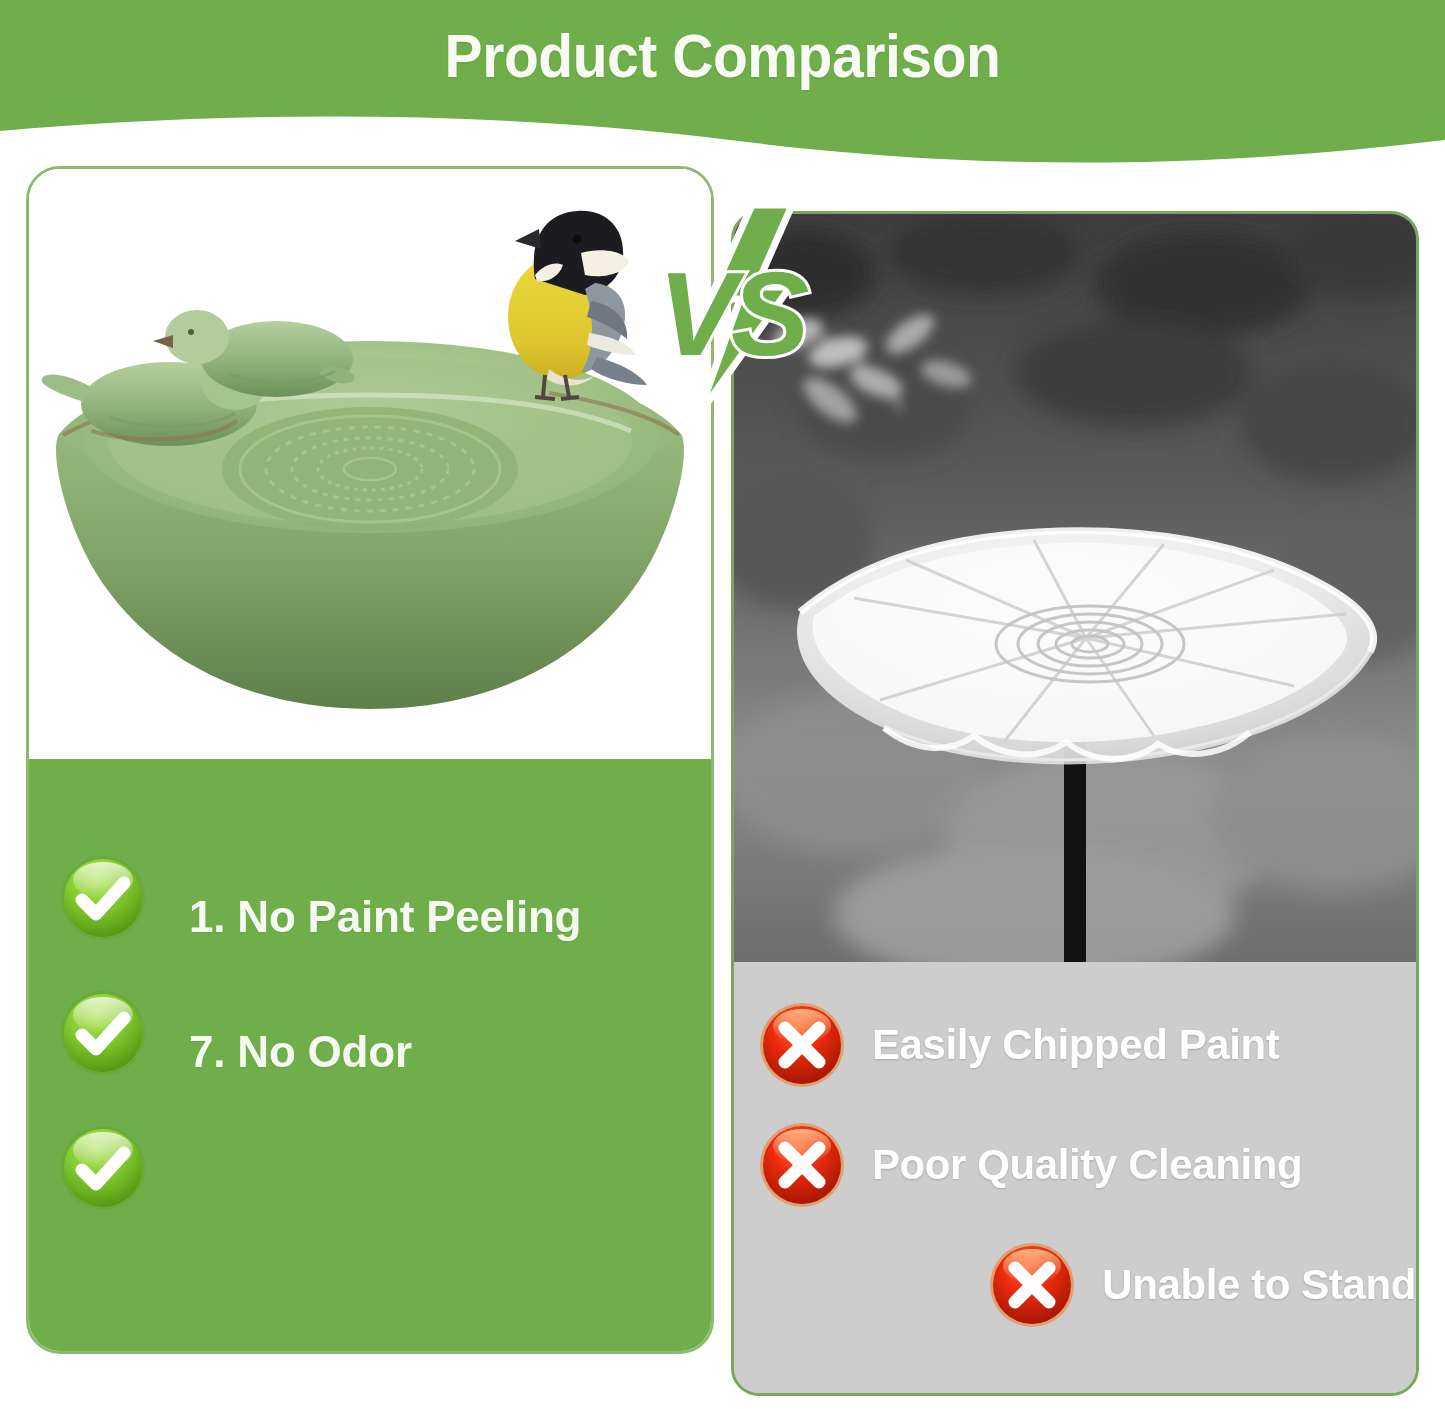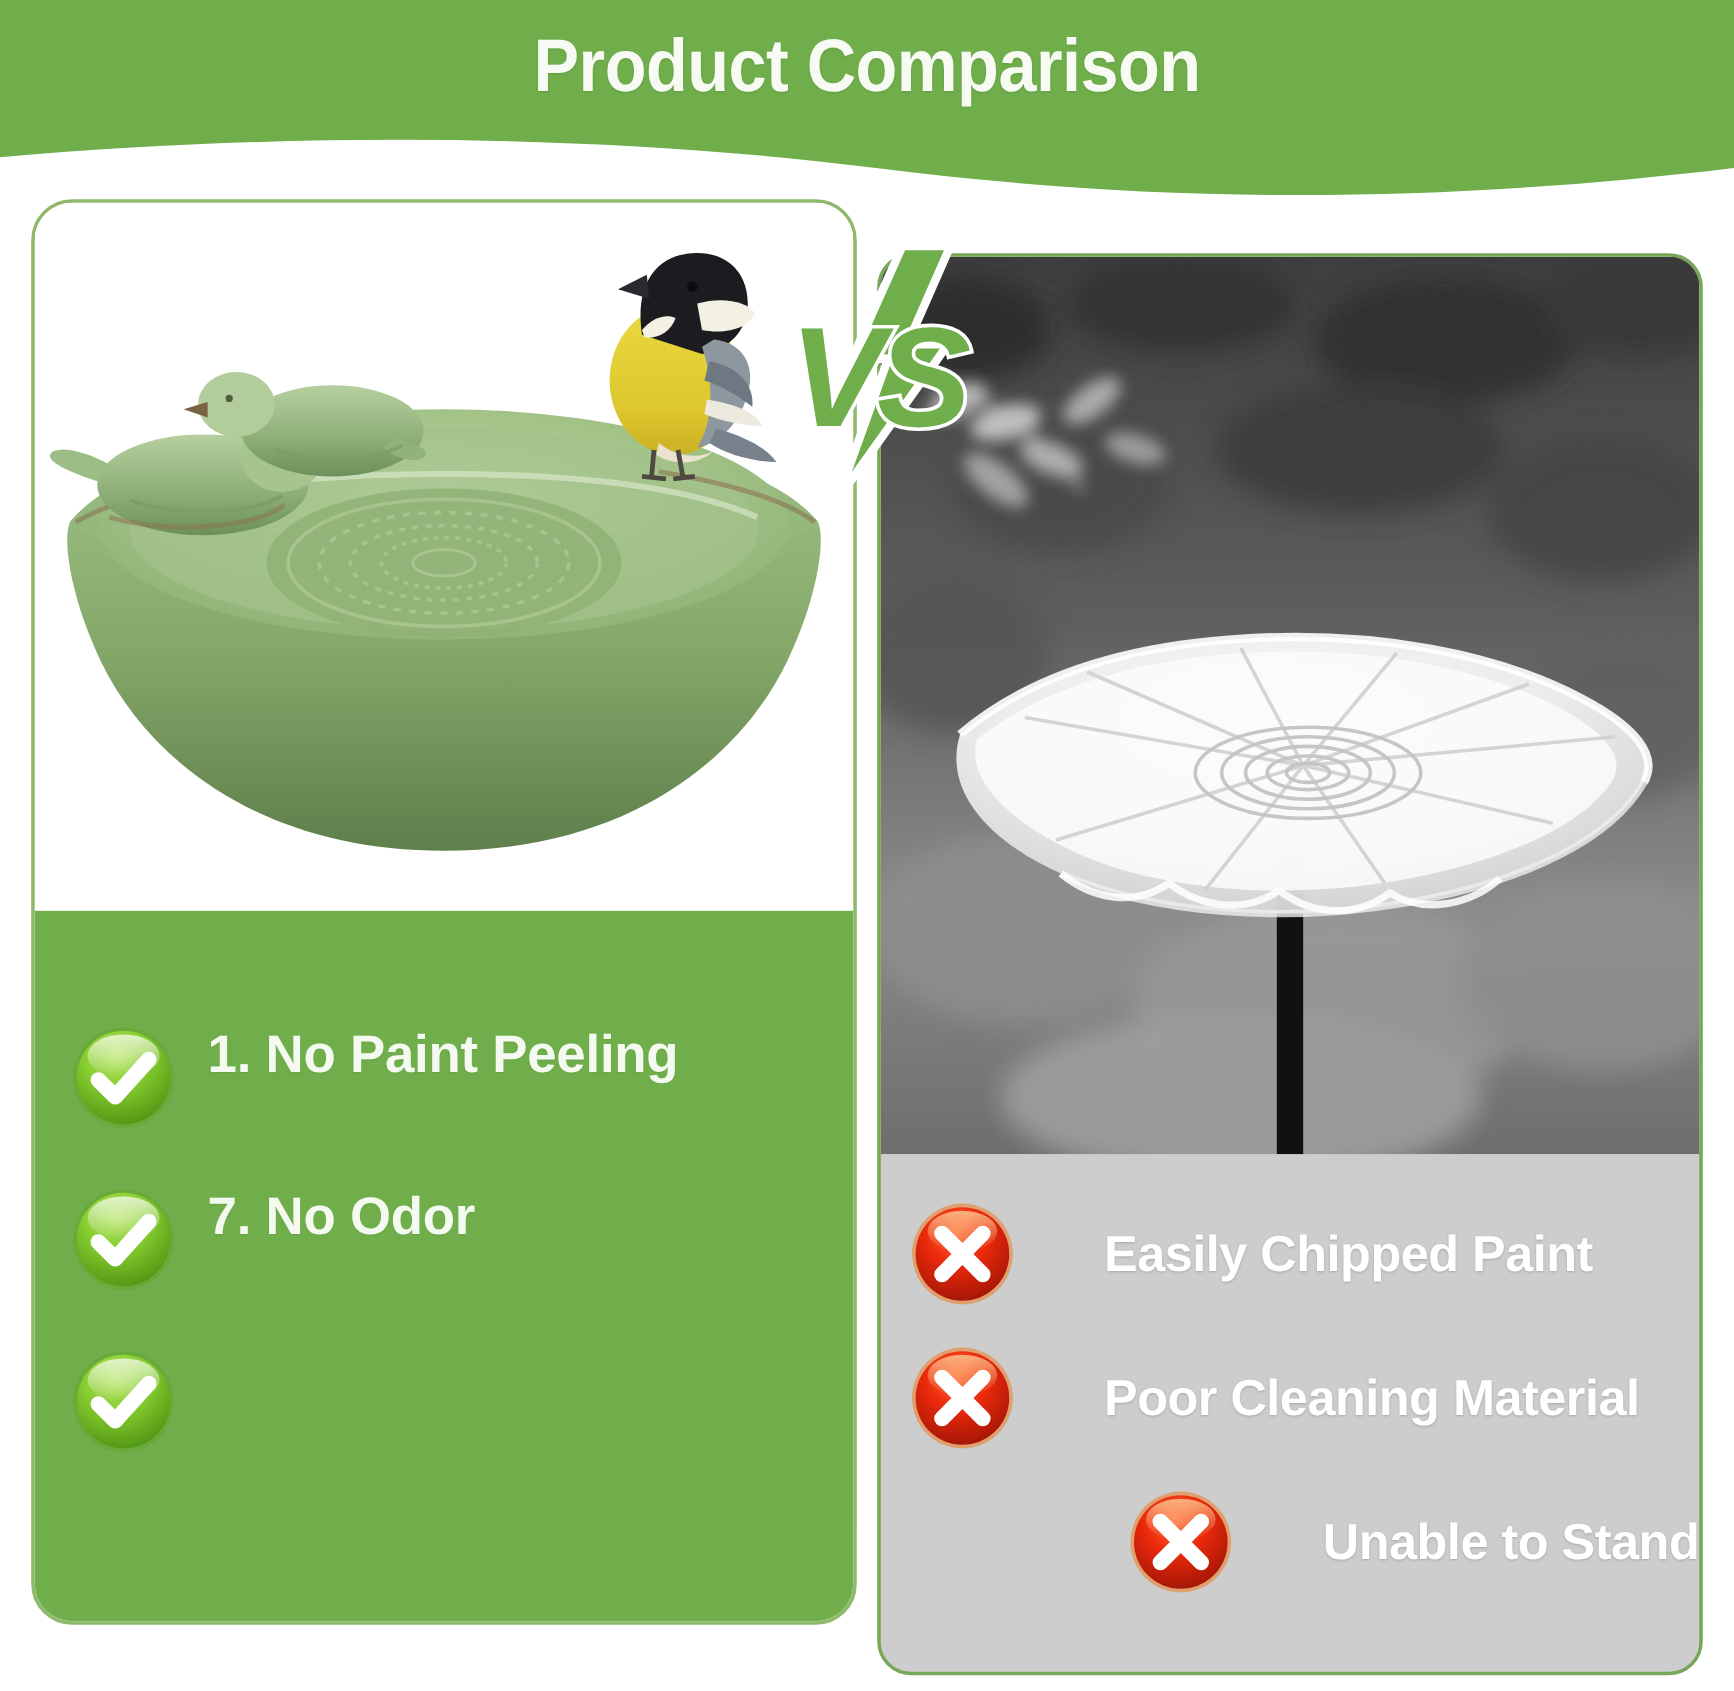--- a/index.html
+++ b/index.html
@@ -55,23 +55,24 @@
 
   #left-list{
     position:absolute;
     left:0; top:590px;
     width:100%; height:598px;
     background:#6fae4b;
     padding:95px 0 0 30px;
   }
   .pro-row{
     display:flex;
-    align-items:flex-start;
+    align-items:flex-end;
     height:88px;
     margin-bottom:47px;
+    gap:16px;
   }
   .pro-row:last-child{ margin-bottom:0; }
 
   .ic-wrap{
     width:88px; height:88px;
     flex:0 0 88px;
     position:relative;
     margin-right:26px;
   }
   .ic-wrap svg{ display:block; }
@@ -117,21 +118,20 @@
     margin-bottom:38px;
   }
   .con-row:last-child{ margin-bottom:0;justify-content:flex-end; }
   .con-label{
     color:#ffffff;
     font-size:42px;
     font-weight:bold;
     white-space:nowrap;
     letter-spacing:-0.4px;
     text-shadow:0 1px 2px rgba(120,120,120,0.45);
-    margin-left:48px;
   }
 
   
   #vs-badge{
     position:absolute;
     left:640px; top:203px;
     width:190px; height:215px;
     z-index:40;
   }
   #vs-badge svg{ display:block; }
@@ -396,21 +396,21 @@
 
     <div class="con-row">
       <span class="ic-wrap">
         <svg width="88" height="88" viewBox="0 0 88 88" xmlns="http://www.w3.org/2000/svg">
           <circle cx="44" cy="44" r="42" fill="#f07a22" opacity="0.55"></circle>
           <circle cx="44" cy="44" r="39" fill="url(#rx)"></circle>
           <ellipse cx="44" cy="25" rx="29" ry="17" fill="url(#rglo)"></ellipse>
           <path d="M27 27 L61 61 M61 27 L27 61" stroke="#ffffff" stroke-width="13" stroke-linecap="round"></path>
         </svg>
       </span>
-      <span class="con-label">Poor Cleaning Material</span>
+      <span class="con-label">Poor Quality Cleaning</span>
     </div>
 
     <div class="con-row">
       <span class="ic-wrap">
         <svg width="88" height="88" viewBox="0 0 88 88" xmlns="http://www.w3.org/2000/svg">
           <circle cx="44" cy="44" r="42" fill="#f07a22" opacity="0.55"></circle>
           <circle cx="44" cy="44" r="39" fill="url(#rx)"></circle>
           <ellipse cx="44" cy="25" rx="29" ry="17" fill="url(#rglo)"></ellipse>
           <path d="M27 27 L61 61 M61 27 L27 61" stroke="#ffffff" stroke-width="13" stroke-linecap="round"></path>
         </svg>

